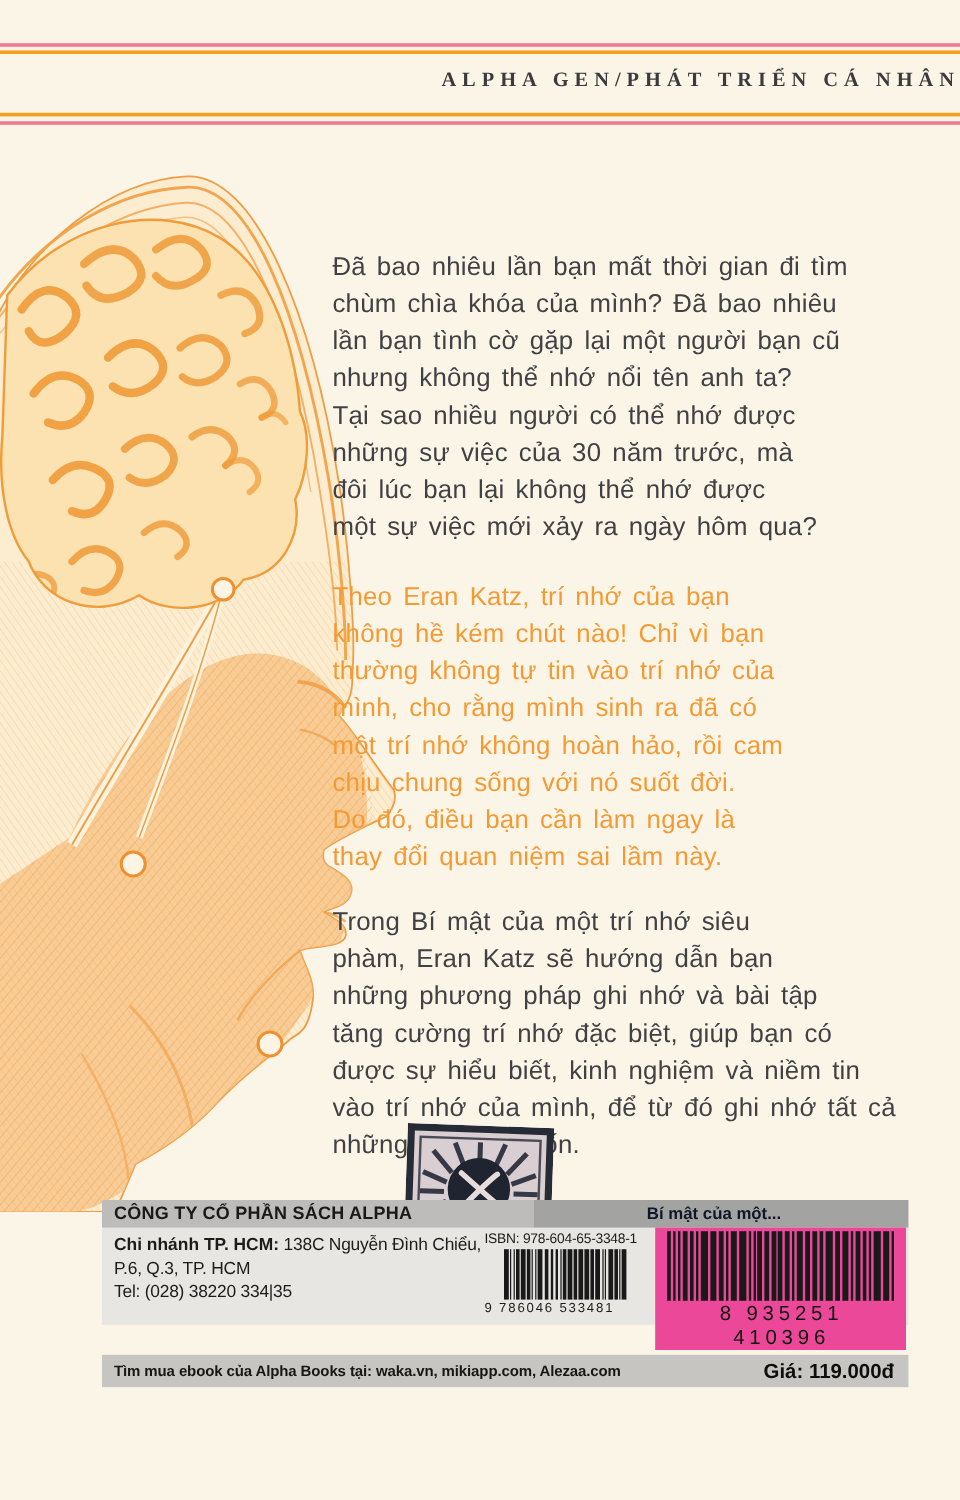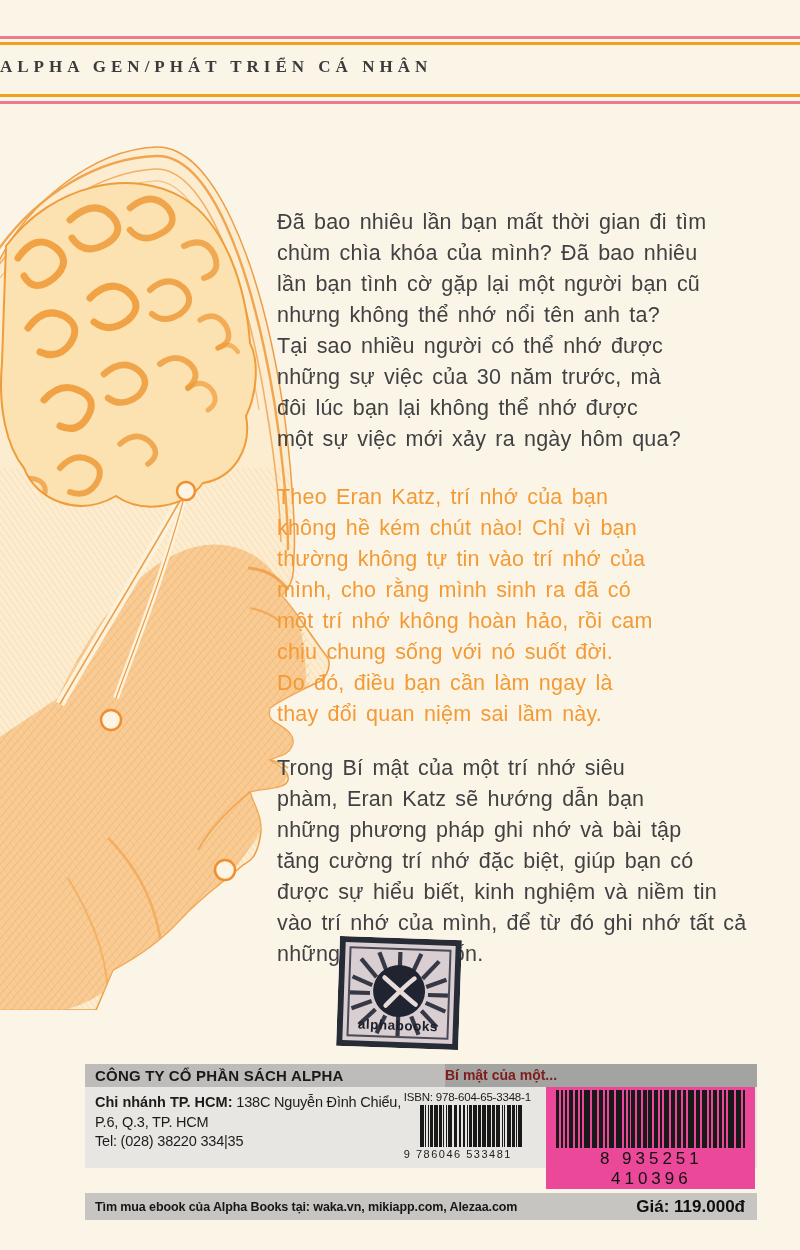--- a/index.html
+++ b/index.html
@@ -6,50 +6,50 @@
   .page{
     position:relative;width:800px;height:1250px;overflow:hidden;
     background:var(--bg,#fbf5e7);
     font-family:"Liberation Sans",sans-serif;
   }
   
   .band-line{position:absolute;left:0;right:0;}
   .band-line.pink{height:3px;background:var(--band-pink,#ec7b90);}
   .band-line.orange{height:3px;background:var(--band-orange,#f2a01f);}
   .category-title{
-    position:absolute;top:57px;left:0;width:100%;text-align:left;
+    position:absolute;top:57px;left:0;width:100%;text-align:right;
     font-family:"Liberation Serif",serif;font-size:17px;font-weight:600;
     letter-spacing:5px;color:#3b3b3d;
   }
   
   .copy{
     position:absolute;right:45px;width:478px;text-align:left;
     white-space:pre-line;font-size:21.5px;line-height:31px;
     color:var(--text-dark,#414144);word-spacing:3px;letter-spacing:.2px;
   }
   .copy.p1{top:207px;}
   .copy.p2{top:482px;color:var(--accent-orange,#f49a35);}
   .copy.p3{top:753px;}
   
   .head-art{position:absolute;left:-2px;top:138px;width:334px;height:872px;}
   
   .stamp{position:absolute;left:338px;top:938px;width:122px;height:110px;transform:rotate(2deg);}
   
   .pub-panel{
-    position:absolute;left:85px;top:1064px;width:672px;height:104px;
+    position:absolute;left:85px;top:1000px;width:672px;height:104px;
     background:#e7e6e2;display:flex;flex-direction:column;
   }
   .pub-top{display:flex;height:23px;flex:0 0 23px;}
   .pub-company{
     flex:1;background:#bdbcba;color:#191919;font-weight:bold;font-size:15px;
     line-height:23px;padding-left:10px;letter-spacing:.2px;
   }
   .pub-running{
-    width:300px;background:#a3a3a1;color:#7f1d1d;font-weight:bold;font-size:14px;
-    line-height:23px;text-align:left;padding-right:12px;
+    width:300px;background:#a3a3a1;color:#0f172a;font-weight:bold;font-size:14px;
+    line-height:23px;text-align:center;padding-right:12px;
   }
   .pub-mid{flex:1;display:flex;position:relative;}
   .pub-info{
     padding:6px 0 0 10px;font-size:14.5px;line-height:19.5px;color:#1c1c1c;
     width:318px;letter-spacing:-.2px;
   }
   .pub-info b{letter-spacing:0;}
   .isbn-block{width:140px;padding-top:4px;text-align:left;}
   .isbn-label{font-size:11.5px;color:#1c1c1c;margin-bottom:2px;letter-spacing:-.2px;}
   .ean-block{flex:1;padding:3px 8px 0 10px;background:#ec4899;margin:0 2px 4px 6px;text-align:center;}

